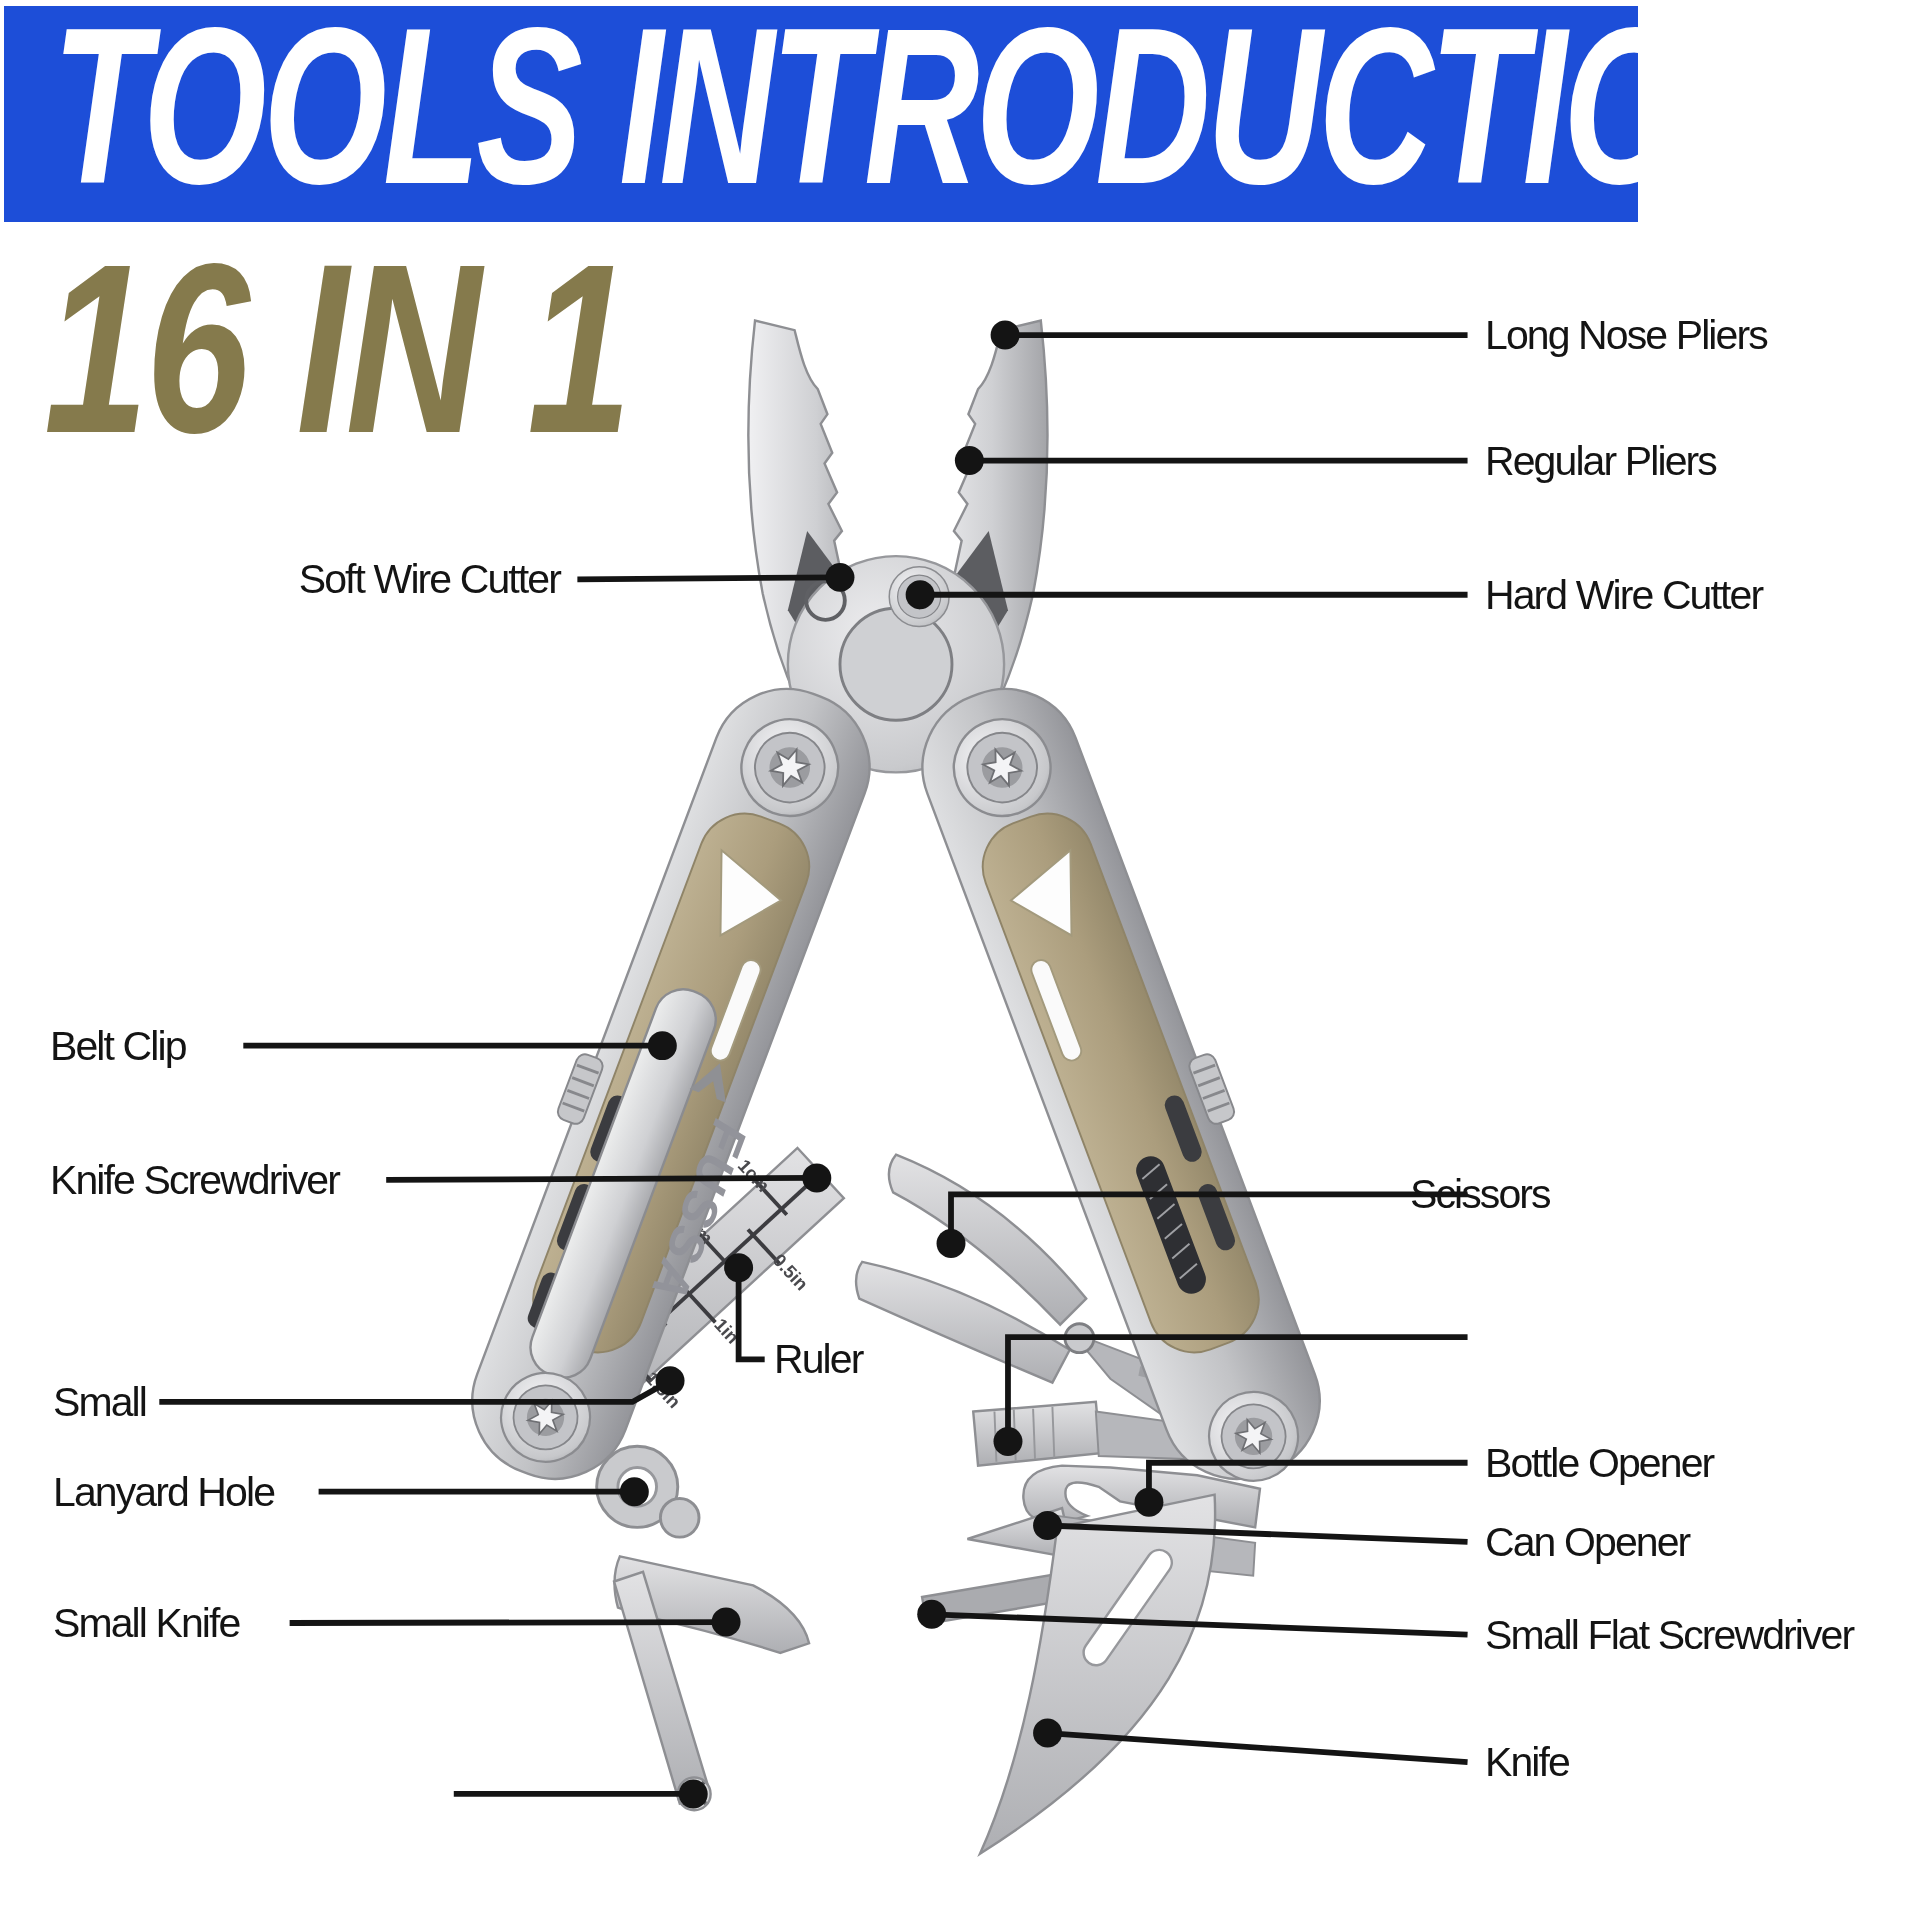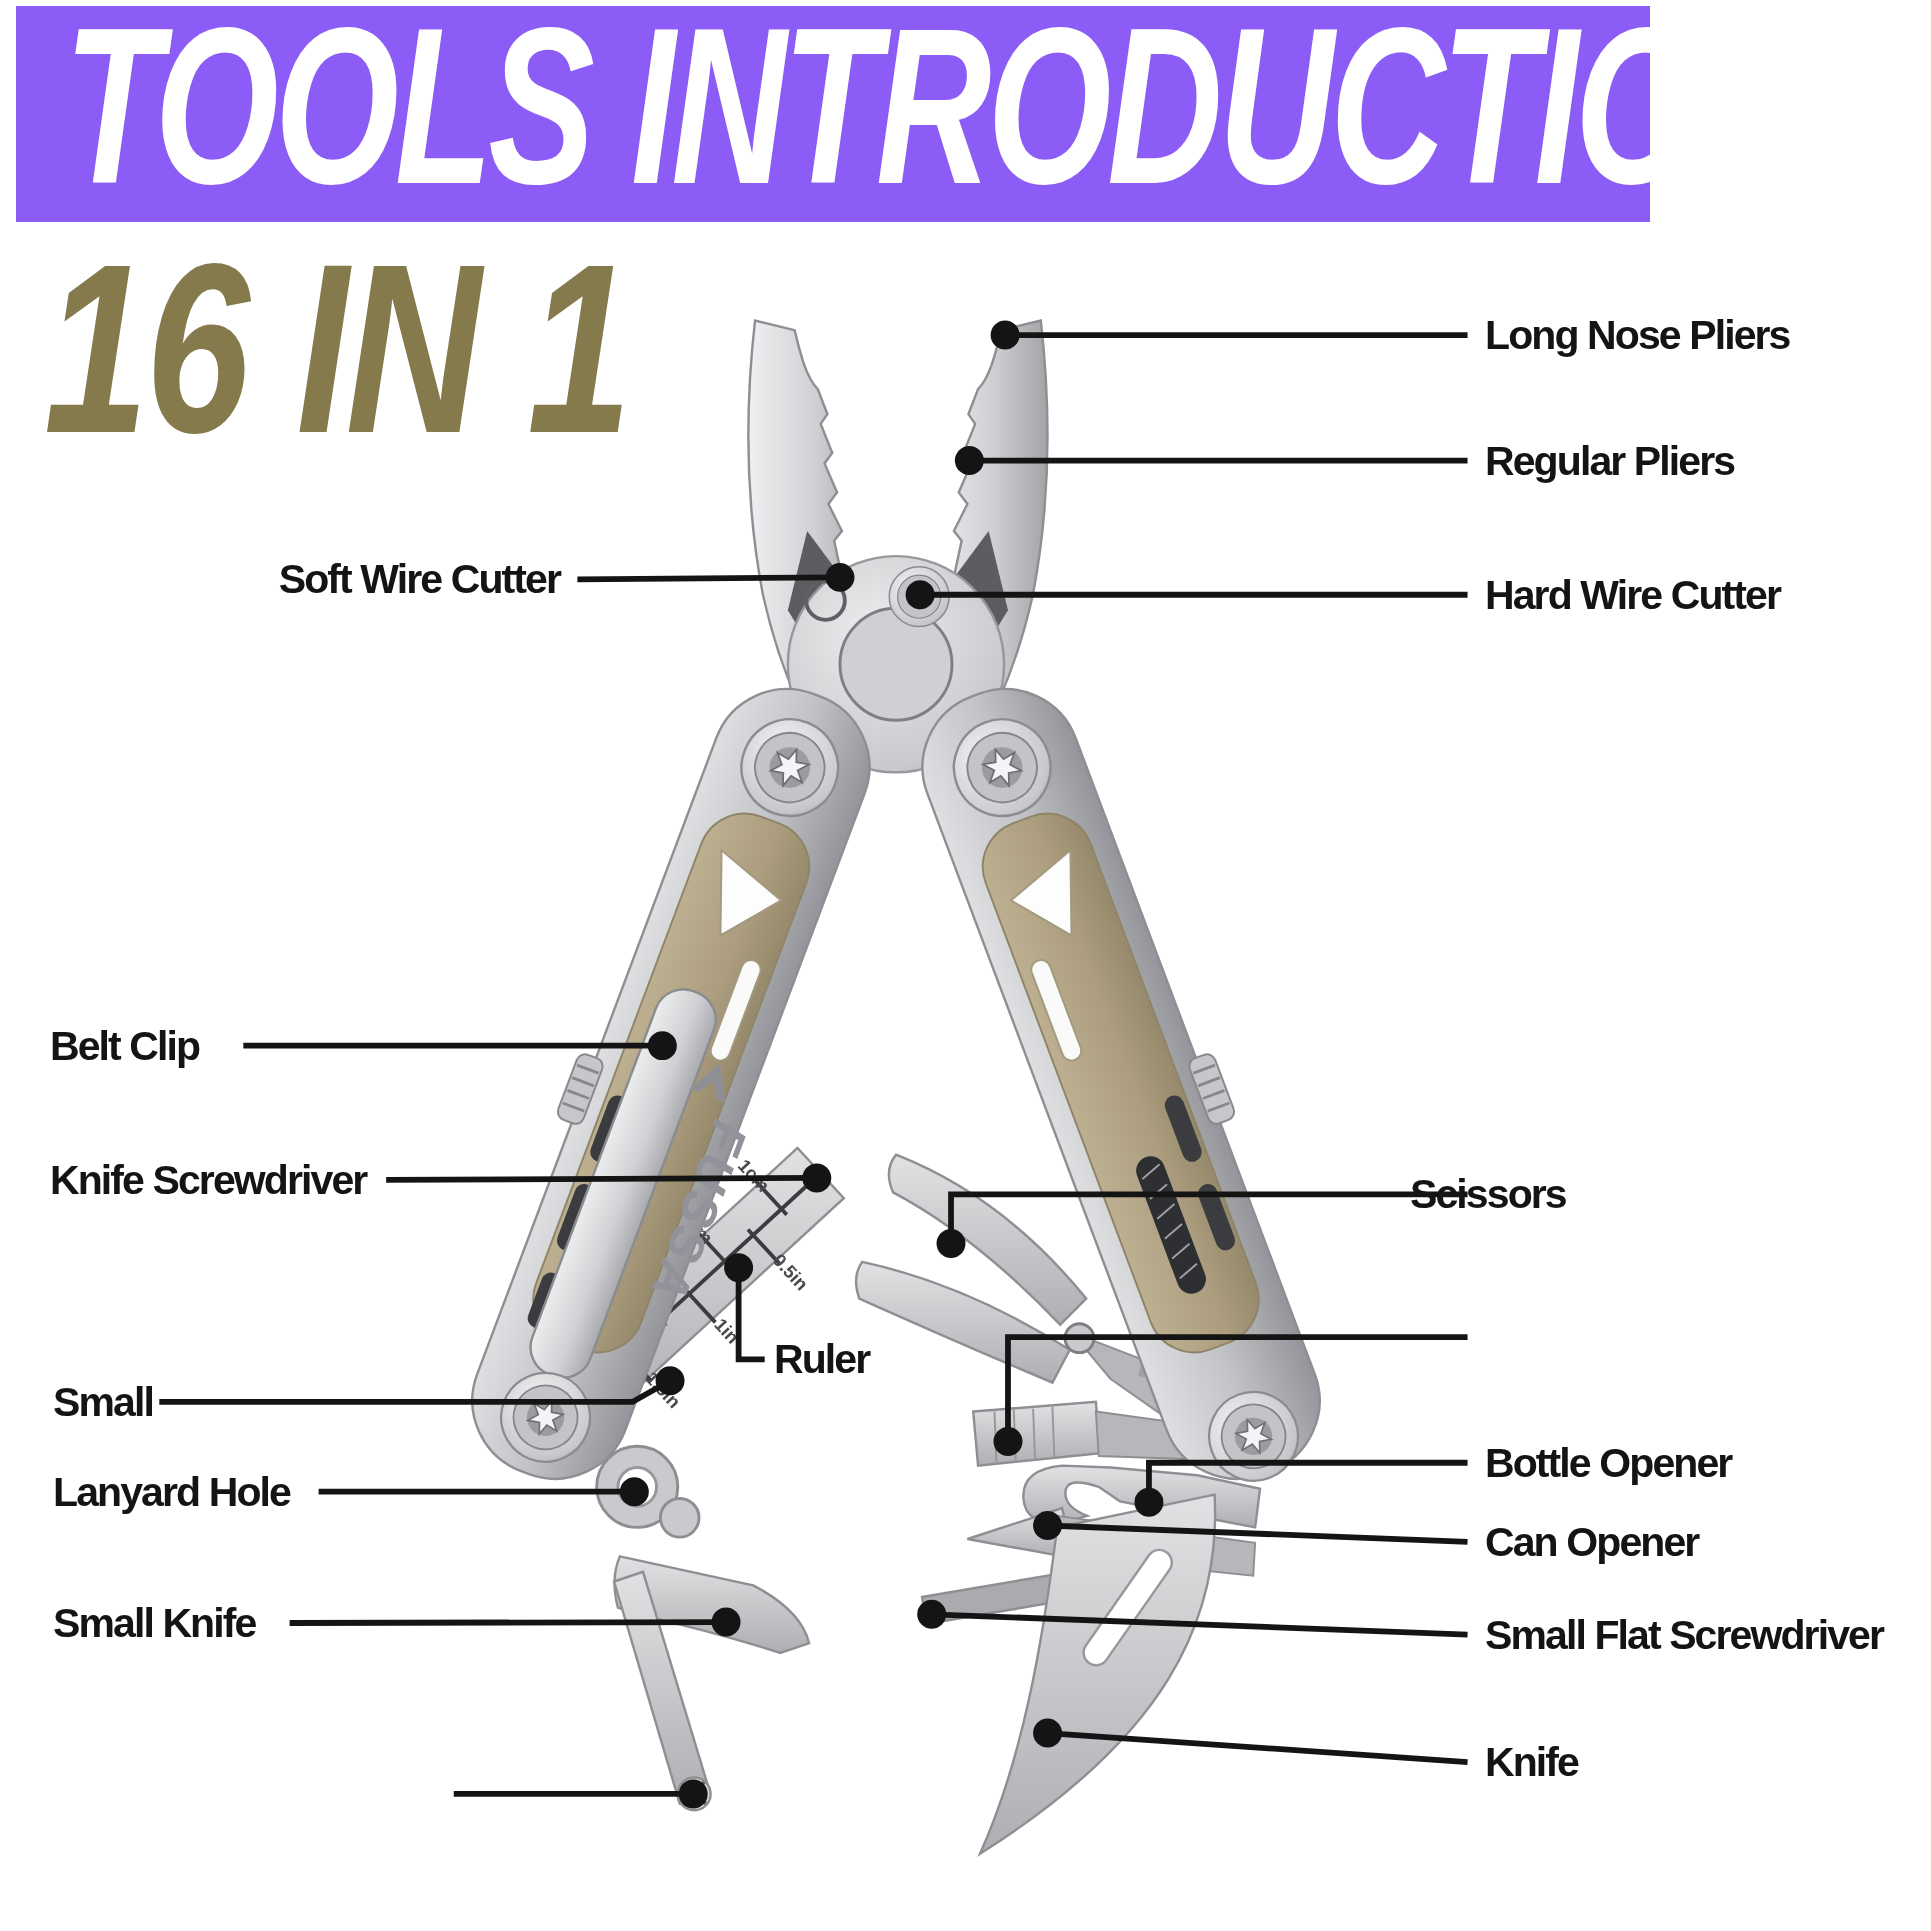--- a/index.html
+++ b/index.html
@@ -1,28 +1,28 @@
 <!DOCTYPE html>
 <html><head>
 <meta charset="utf-8">
 <style>
   html,body{margin:0;padding:0;background:#ffffff;}
   #stage{position:relative;width:1931px;height:1931px;background:#ffffff;overflow:hidden;
          font-family:"Liberation Sans","DejaVu Sans",sans-serif;}
   
-  .banner{position:absolute;left:16px;top:5.8px;width:1634px;height:216px;background:#8b5cf6;}
+  .banner{position:absolute;left:4px;top:5.8px;width:1634px;height:216px;background:#1d4ed8;}
   .banner h1{margin:0;position:absolute;left:48px;top:50%;transform:translateY(-53%) scaleX(.72);
              transform-origin:left center;font-style:italic;font-weight:700;font-size:222px;
              letter-spacing:-5.8px;color:#ffffff;white-space:nowrap;}
   
   .subtitle{position:absolute;left:44px;top:228px;font-style:italic;font-weight:700;font-size:241px;
             line-height:1;color:#857a4c;transform:scaleX(.78);transform-origin:left top;
             letter-spacing:-3.9px;white-space:nowrap;}
   
-  .label{position:absolute;font-weight:700;font-size:41px;letter-spacing:-1.9px;color:#141414;
+  .label{position:absolute;font-weight:400;font-size:41px;letter-spacing:-1.9px;color:#141414;
          white-space:nowrap;transform:translateY(-50%);}
   svg{position:absolute;left:0;top:0;}
   .lines{stroke:#141414;stroke-width:6;fill:none;}
   .dot{fill:#141414;stroke:none;}
 </style>
 </head>
 <body>
 
 <div id="stage">
 

